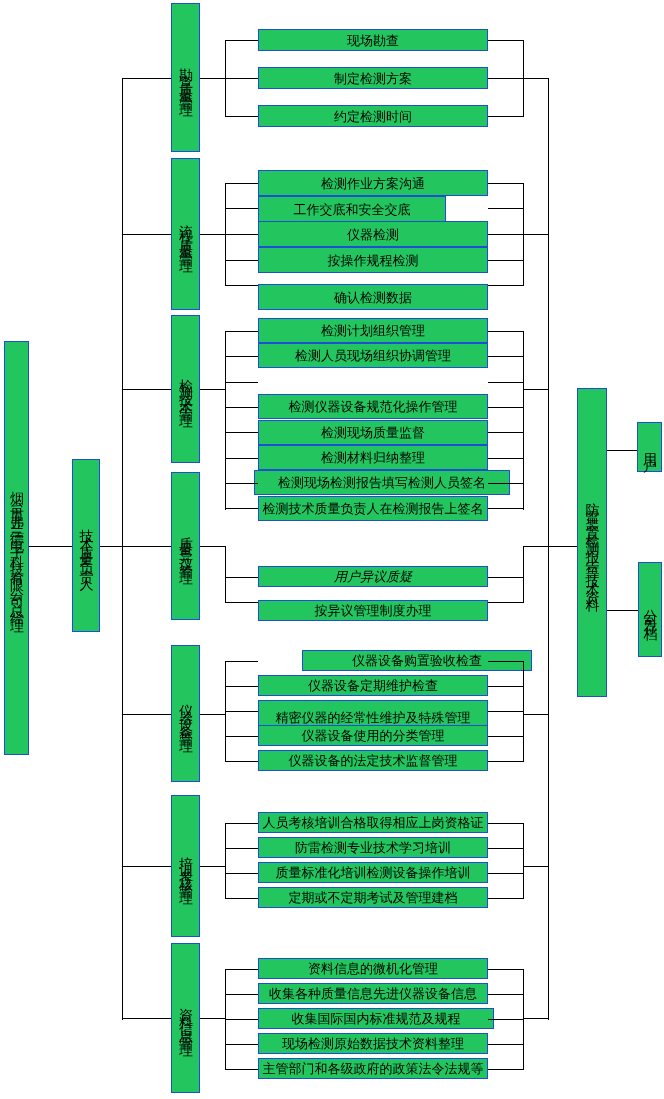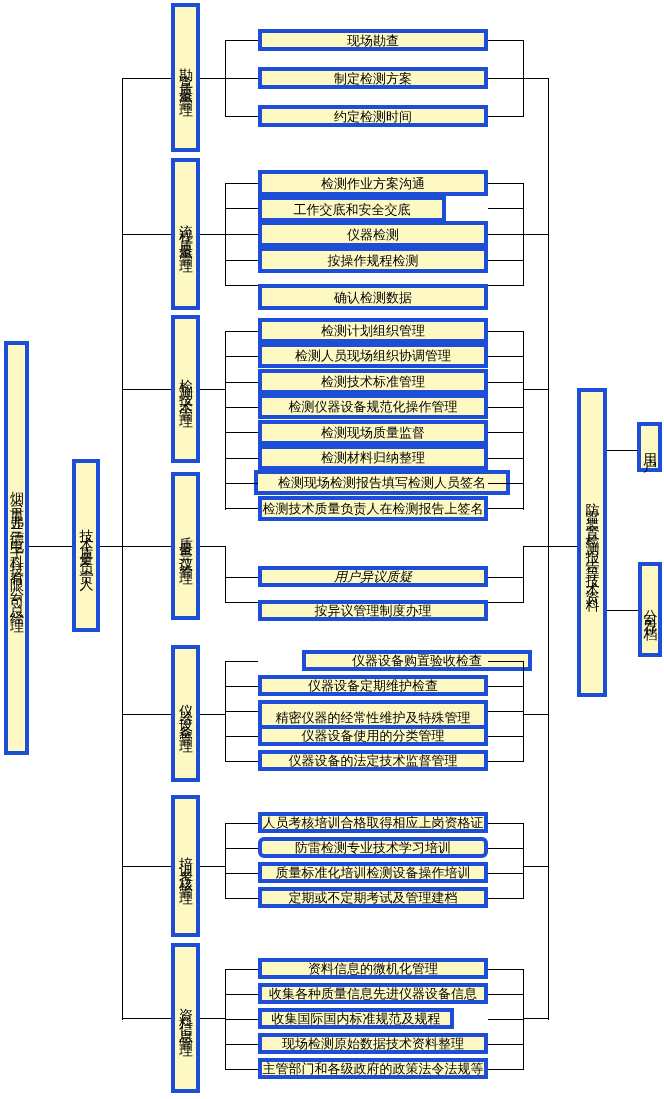--- a/index.html
+++ b/index.html
@@ -2,21 +2,21 @@
 <html><head>
 <meta charset="utf-8">
 <style>
   html,body{margin:0;padding:0;background:#ffffff;}
   .stage{
     position:relative;width:664px;height:1099px;background:#ffffff;
     font-family:"Liberation Serif","DejaVu Serif",serif;color:#000;
     overflow:hidden;
   }
   .box{
-    position:absolute;border:4px solid #1d4ed8;box-sizing:border-box;background:#fef9c3;
+    position:absolute;border:1px solid #1d4ed8;box-sizing:border-box;background:#22c55e;
     display:flex;align-items:center;justify-content:center;text-align:center;
   }
   .vtext{
     writing-mode:vertical-rl;text-orientation:upright;
     font-size:14px;line-height:1;letter-spacing:7px;
   }
   .hrow{font-size:13px;line-height:1;white-space:nowrap;}
   .line{position:absolute;background:#000;}
 </style>
 </head>
@@ -72,21 +72,20 @@
     <div class="line" style="left: 523px; top: 234px; width: 25px; height: 1px;"></div>
     <div class="box vtext" style="left: 171px; top: 315px; width: 29px; height: 148px;">检测技术管理</div>
     <div class="line" style="left: 122px; top: 389px; width: 49px; height: 1px;"></div>
     <div class="line" style="left: 200px; top: 389px; width: 25px; height: 1px;"></div>
     <div class="box hrow" style="left: 258px; top: 318px; width: 230px; height: 25px;">检测计划组织管理</div>
     <div class="line" style="left: 225px; top: 331px; width: 33px; height: 1px;"></div>
     <div class="line" style="left: 488px; top: 331px; width: 35px; height: 1px;"></div>
     <div class="box hrow" style="left: 258px; top: 343px; width: 230px; height: 25px;">检测人员现场组织协调管理</div>
     <div class="line" style="left: 225px; top: 356px; width: 33px; height: 1px;"></div>
     <div class="line" style="left: 488px; top: 356px; width: 35px; height: 1px;"></div>
-    <div class="box hrow" style="left: 258px; top: 369px; width: 230px; height: 25px;">检测技术标准管理</div>
     <div class="line" style="left: 225px; top: 382px; width: 33px; height: 1px;"></div>
     <div class="line" style="left: 488px; top: 382px; width: 35px; height: 1px;"></div>
     <div class="box hrow" style="left: 258px; top: 394px; width: 230px; height: 25px;">检测仪器设备规范化操作管理</div>
     <div class="line" style="left: 225px; top: 407px; width: 33px; height: 1px;"></div>
     <div class="line" style="left: 488px; top: 407px; width: 35px; height: 1px;"></div>
     <div class="box hrow" style="left: 258px; top: 420px; width: 230px; height: 25px;">检测现场质量监督</div>
     <div class="line" style="left: 225px; top: 432px; width: 33px; height: 1px;"></div>
     <div class="line" style="left: 488px; top: 432px; width: 35px; height: 1px;"></div>
     <div class="box hrow" style="left: 258px; top: 445px; width: 230px; height: 25px;">检测材料归纳整理</div>
     <div class="line" style="left: 225px; top: 458px; width: 33px; height: 1px;"></div>
@@ -132,42 +131,42 @@
     <div class="line" style="left: 488px; top: 761px; width: 35px; height: 1px;"></div>
     <div class="line" style="left: 225px; top: 661px; width: 1px; height: 101px;"></div>
     <div class="line" style="left: 523px; top: 661px; width: 1px; height: 101px;"></div>
     <div class="line" style="left: 523px; top: 714px; width: 25px; height: 1px;"></div>
     <div class="box vtext" style="left: 171px; top: 795px; width: 29px; height: 142px;">培训考核管理</div>
     <div class="line" style="left: 122px; top: 866px; width: 49px; height: 1px;"></div>
     <div class="line" style="left: 200px; top: 866px; width: 25px; height: 1px;"></div>
     <div class="box hrow" style="left: 258px; top: 812px; width: 230px; height: 21px;">人员考核培训合格取得相应上岗资格证</div>
     <div class="line" style="left: 225px; top: 823px; width: 33px; height: 1px;"></div>
     <div class="line" style="left: 488px; top: 823px; width: 35px; height: 1px;"></div>
-    <div class="box hrow" style="left: 258px; top: 837px; width: 230px; height: 21px; border-radius: 6px;">防雷检测专业技术学习培训</div>
+    <div class="box hrow" style="left: 258px; top: 837px; width: 230px; height: 21px;">防雷检测专业技术学习培训</div>
     <div class="line" style="left: 225px; top: 848px; width: 33px; height: 1px;"></div>
     <div class="line" style="left: 488px; top: 848px; width: 35px; height: 1px;"></div>
     <div class="box hrow" style="left: 258px; top: 862px; width: 230px; height: 21px;">质量标准化培训检测设备操作培训</div>
     <div class="line" style="left: 225px; top: 873px; width: 33px; height: 1px;"></div>
     <div class="line" style="left: 488px; top: 873px; width: 35px; height: 1px;"></div>
     <div class="box hrow" style="left: 258px; top: 887px; width: 230px; height: 21px;">定期或不定期考试及管理建档</div>
     <div class="line" style="left: 225px; top: 898px; width: 33px; height: 1px;"></div>
     <div class="line" style="left: 488px; top: 898px; width: 35px; height: 1px;"></div>
     <div class="line" style="left: 225px; top: 823px; width: 1px; height: 76px;"></div>
     <div class="line" style="left: 523px; top: 823px; width: 1px; height: 76px;"></div>
     <div class="line" style="left: 523px; top: 866px; width: 25px; height: 1px;"></div>
     <div class="box vtext" style="left: 171px; top: 943px; width: 29px; height: 150px;">资料信息管理</div>
     <div class="line" style="left: 122px; top: 1018px; width: 49px; height: 1px;"></div>
     <div class="line" style="left: 200px; top: 1018px; width: 25px; height: 1px;"></div>
     <div class="box hrow" style="left: 258px; top: 958px; width: 230px; height: 21px;">资料信息的微机化管理</div>
     <div class="line" style="left: 225px; top: 969px; width: 33px; height: 1px;"></div>
     <div class="line" style="left: 488px; top: 969px; width: 35px; height: 1px;"></div>
     <div class="box hrow" style="left: 258px; top: 983px; width: 230px; height: 21px;">收集各种质量信息先进仪器设备信息</div>
     <div class="line" style="left: 225px; top: 994px; width: 33px; height: 1px;"></div>
     <div class="line" style="left: 488px; top: 994px; width: 35px; height: 1px;"></div>
-    <div class="box hrow" style="left: 258px; top: 1008px; width: 196px; height: 21px;">收集国际国内标准规范及规程</div>
+    <div class="box hrow" style="left: 258px; top: 1008px; width: 236px; height: 21px;">收集国际国内标准规范及规程</div>
     <div class="line" style="left: 225px; top: 1019px; width: 33px; height: 1px;"></div>
     <div class="line" style="left: 488px; top: 1019px; width: 35px; height: 1px;"></div>
     <div class="box hrow" style="left: 258px; top: 1033px; width: 230px; height: 21px;">现场检测原始数据技术资料整理</div>
     <div class="line" style="left: 225px; top: 1044px; width: 33px; height: 1px;"></div>
     <div class="line" style="left: 488px; top: 1044px; width: 35px; height: 1px;"></div>
     <div class="box hrow" style="left: 258px; top: 1058px; width: 230px; height: 21px;">主管部门和各级政府的政策法令法规等</div>
     <div class="line" style="left: 225px; top: 1069px; width: 33px; height: 1px;"></div>
     <div class="line" style="left: 488px; top: 1069px; width: 35px; height: 1px;"></div>
     <div class="line" style="left: 225px; top: 969px; width: 1px; height: 101px;"></div>
     <div class="line" style="left: 523px; top: 969px; width: 1px; height: 101px;"></div>

